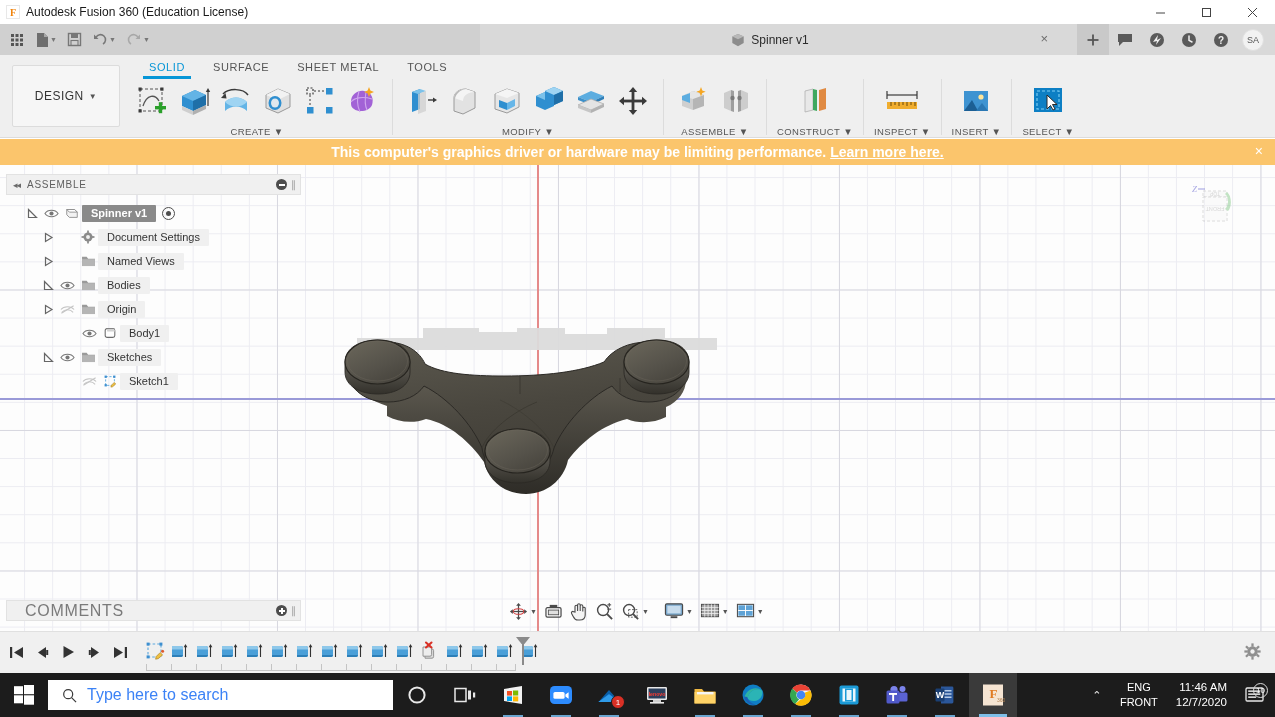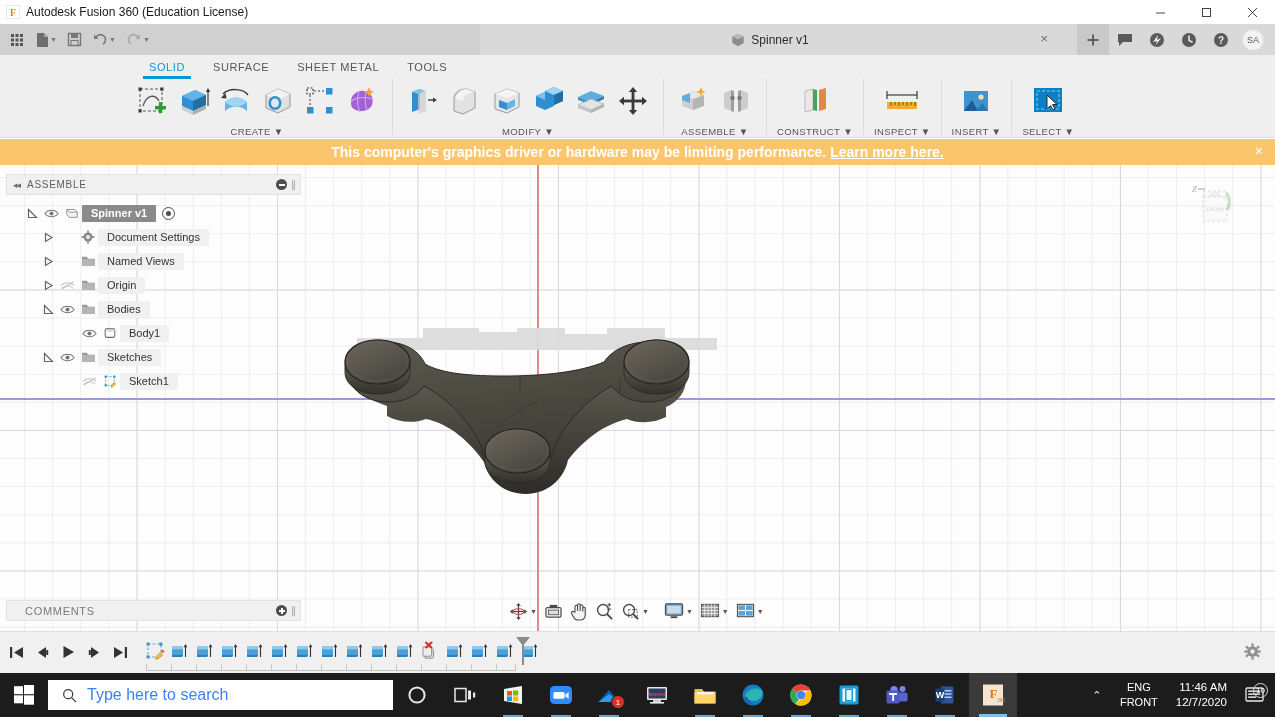--- a/index.html
+++ b/index.html
@@ -189,21 +189,21 @@
     display:flex; align-items:center; justify-content:center; margin-left:6px;
   }
   .radio-dot::after { content:''; width:5px; height:5px; border-radius:50%; background:#4d4d4d; }
 
   
   .comments {
     position:absolute; top:600px; left:6px; width:295px; height:21px;
     background:#f0f0f0; border:1px solid #e2e2e2;
     display:flex; align-items:center; padding-left:18px;
   }
-  .comments-title { font-size:11px; color:#7a7a7a; letter-spacing:.7px; }
+  .comments-title { font-size:16px; color:#7a7a7a; letter-spacing:.7px; }
   .circ-plus {
     width:11px; height:11px; border-radius:50%; background:#4d4d4d; position:relative;
   }
   .circ-plus::after {
     content:''; position:absolute; left:2.5px; top:5px; width:6px; height:1.5px; background:#fff;
   }
   .circ-plus::before {
     content:''; position:absolute; left:5px; top:2.5px; width:1.5px; height:6px; background:#fff;
   }
 
@@ -385,20 +385,24 @@
           </svg>
       </div>
       <div class="qa-ricon">
         <div class="avatar">SA</div>
       </div>
     </div>
   </div>
 
   <div class="ribbon">
 
+    <div class="design-box">
+      <span>DESIGN</span>
+      <span style="font-size:8px;margin-left:5px;color:#555">▼</span>
+    </div>
 
     <div class="ws-tabs">
       <div class="ws-tab active"><span>SOLID</span></div>
       <div class="ws-tab"><span>SURFACE</span></div>
       <div class="ws-tab"><span>SHEET METAL</span></div>
       <div class="ws-tab"><span>TOOLS</span></div>
     </div>
 
     <div class="ribbon-panels">
 
@@ -843,58 +847,58 @@
               <path d="M1 2 h5 l1.6 2 H15 v8 H1 Z" fill="#9a9a9a"></path>
               <path d="M1 4.5 h14 v7.5 H1 Z" fill="#b5b5b5"></path>
             </svg>
         </span>
         <span class="node-label">Named Views</span>
       </div>
 
       <div class="tree-row" style="padding-left:34px">
         <span class="tri">
           <svg width="11" height="11" viewBox="0 0 11 11">
+              <path d="M1.5 1.5 L9.5 9.5 L1.5 9.5 Z" fill="none" stroke="#666" stroke-width="1.2"></path>
+            </svg>
+        </span>
+        <span class="eye">
+          <svg width="15" height="11" viewBox="0 0 16 11">
+              <path d="M1 5.5 C4 1, 12 1, 15 5.5 C12 10, 4 10, 1 5.5 Z" fill="none" stroke="#777" stroke-width="1.1"></path>
+              <circle cx="8" cy="5.5" r="2.2" fill="#777"></circle>
+            </svg>
+        </span>
+        <span class="node-icon">
+          <svg width="15" height="12" viewBox="0 0 16 13">
+              <path d="M1 2 h5 l1.6 2 H15 v8 H1 Z" fill="#9a9a9a"></path>
+              <path d="M1 4.5 h14 v7.5 H1 Z" fill="#b5b5b5"></path>
+            </svg>
+        </span>
+        <span class="node-label">Bodies</span>
+      </div>
+
+      <div class="tree-row" style="padding-left:34px">
+        <span class="tri">
+          <svg width="11" height="11" viewBox="0 0 11 11">
               <path d="M2.5 1.5 L9 5.5 L2.5 9.5 Z" fill="none" stroke="#666" stroke-width="1.2"></path>
             </svg>
         </span>
         <span class="eye">
           <svg width="15" height="11" viewBox="0 0 16 11">
               <path d="M1 5.5 C4 1.5, 12 1.5, 15 5.5" fill="none" stroke="#c4c4c4" stroke-width="1.1"></path>
               <path d="M2 8.5 C5 5, 11 5, 14 8.5" fill="none" stroke="#c4c4c4" stroke-width="1.1"></path>
               <line x1="1.5" y1="9.5" x2="14.5" y2="1.5" stroke="#c4c4c4" stroke-width="1.1"></line>
             </svg>
         </span>
         <span class="node-icon">
           <svg width="15" height="12" viewBox="0 0 16 13">
               <path d="M1 2 h5 l1.6 2 H15 v8 H1 Z" fill="#9a9a9a"></path>
               <path d="M1 4.5 h14 v7.5 H1 Z" fill="#b5b5b5"></path>
             </svg>
         </span>
         <span class="node-label">Origin</span>
-      </div>
-
-      <div class="tree-row" style="padding-left:34px">
-        <span class="tri">
-          <svg width="11" height="11" viewBox="0 0 11 11">
-              <path d="M1.5 1.5 L9.5 9.5 L1.5 9.5 Z" fill="none" stroke="#666" stroke-width="1.2"></path>
-            </svg>
-        </span>
-        <span class="eye">
-          <svg width="15" height="11" viewBox="0 0 16 11">
-              <path d="M1 5.5 C4 1, 12 1, 15 5.5 C12 10, 4 10, 1 5.5 Z" fill="none" stroke="#777" stroke-width="1.1"></path>
-              <circle cx="8" cy="5.5" r="2.2" fill="#777"></circle>
-            </svg>
-        </span>
-        <span class="node-icon">
-          <svg width="15" height="12" viewBox="0 0 16 13">
-              <path d="M1 2 h5 l1.6 2 H15 v8 H1 Z" fill="#9a9a9a"></path>
-              <path d="M1 4.5 h14 v7.5 H1 Z" fill="#b5b5b5"></path>
-            </svg>
-        </span>
-        <span class="node-label">Bodies</span>
       </div>
 
       <div class="tree-row" style="padding-left:72px">
         <span class="eye">
           <svg width="15" height="11" viewBox="0 0 16 11">
               <path d="M1 5.5 C4 1, 12 1, 15 5.5 C12 10, 4 10, 1 5.5 Z" fill="none" stroke="#777" stroke-width="1.1"></path>
               <circle cx="8" cy="5.5" r="2.2" fill="#777"></circle>
             </svg>
         </span>
         <span class="node-icon">

